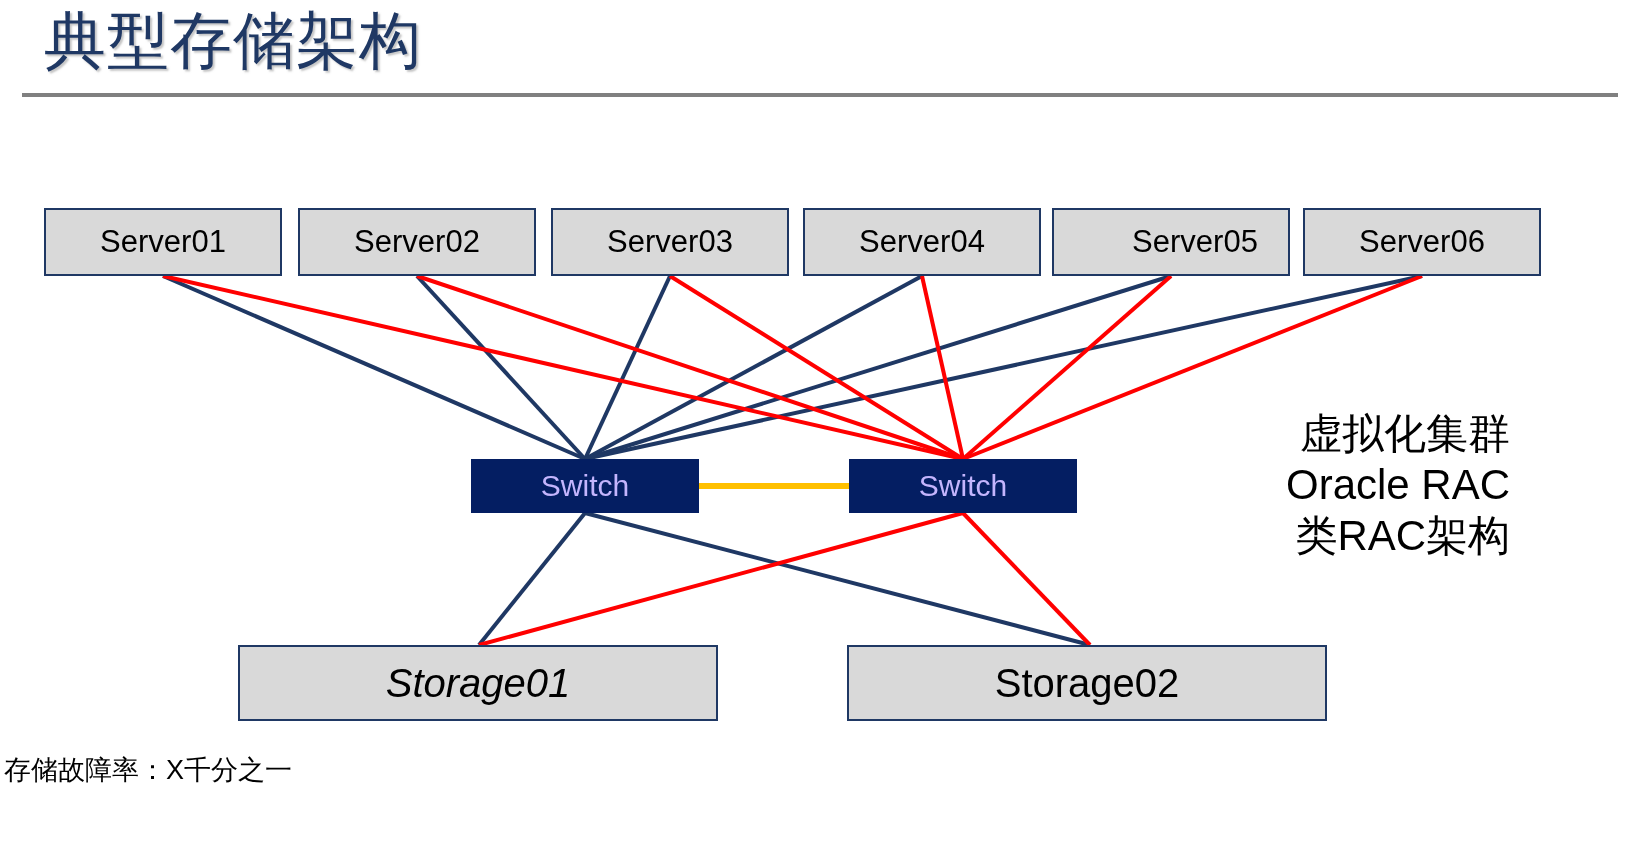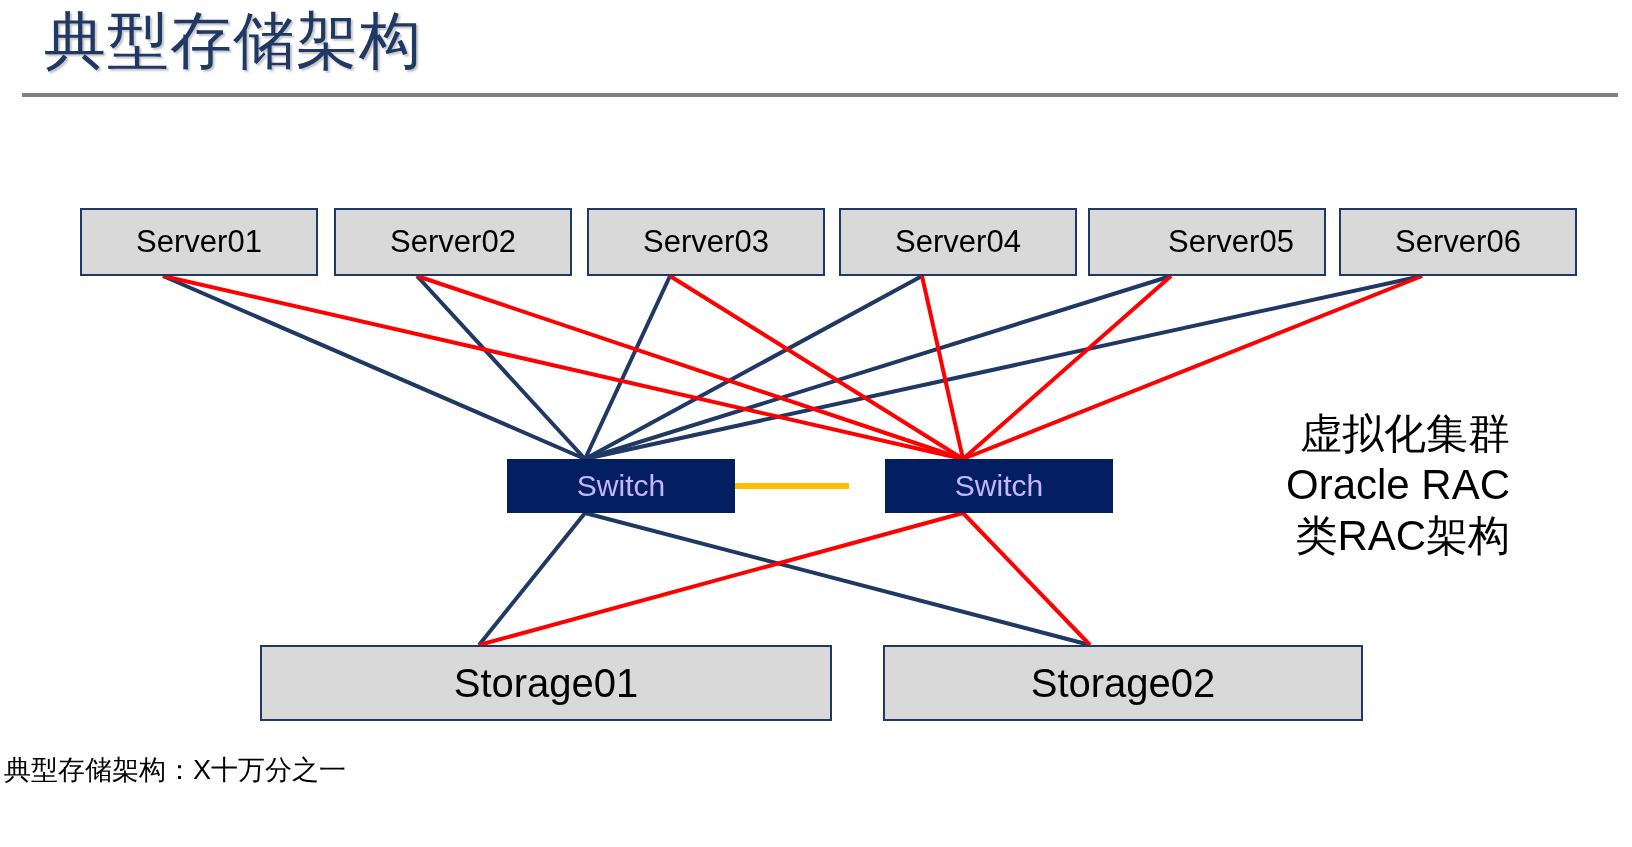--- a/index.html
+++ b/index.html
@@ -46,21 +46,20 @@
   }
   
   .node {
     position: absolute;
     box-sizing: border-box;
     display: flex;
     align-items: center;
     justify-content: center;
     text-align: center;
     white-space: nowrap;
-    margin-left: 36px;
   }
   .server {
     background: #D9D9D9;
     border: 2px solid #1F3864;
     color: #000000;
     font-size: 31px;
     height: 68px;
     width: 238px;
     top: 208px;
   }
@@ -85,21 +84,21 @@
   #server-01 { left: 44px; }
   #server-02 { left: 298px; }
   #server-03 { left: 551px; }
   #server-04 { left: 803px; }
   #server-05 { left: 1052px; padding-left: 48px; }
   #server-06 { left: 1303px; }
 
   #switch-left  { left: 471px; }
   #switch-right { left: 849px; }
 
-  #storage-01 { left: 224px; width: 572px; }
+  #storage-01 { left: 238px; width: 480px; font-style: italic; }
   #storage-02 { left: 847px; width: 480px; }
 
   
   .note {
     position: absolute;
     color: #000000;
     white-space: nowrap;
   }
   #note-server-failure {
     left: 4px;
@@ -178,21 +177,21 @@
     <span>Switch</span>
   </div>
 
   <div class="node storage" id="storage-01">
     <span>Storage01</span>
   </div>
   <div class="node storage" id="storage-02">
     <span>Storage02</span>
   </div>
 
-  <div class="note" id="note-storage-failure">典型存储架构：X十万分之一</div>
+  <div class="note" id="note-storage-failure">存储故障率：X千分之一</div>
 
   <div id="cluster-note">
     <div>虚拟化集群</div>
     <div>Oracle RAC</div>
     <div>类RAC架构</div>
   </div>
 
 </div>
 
 </body></html>

